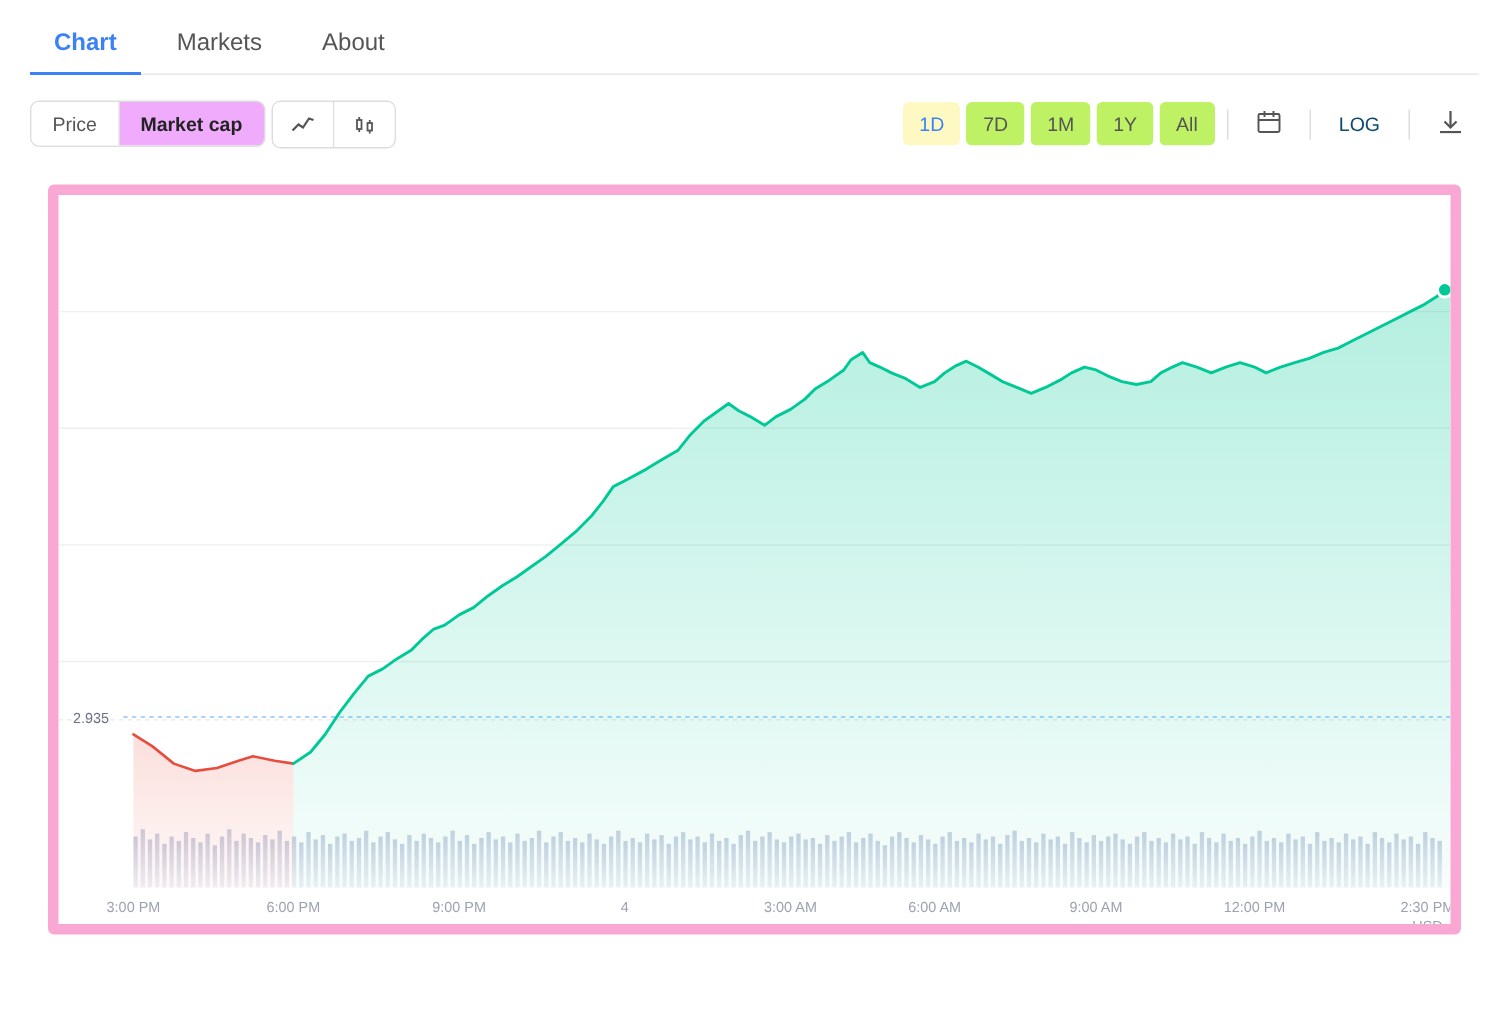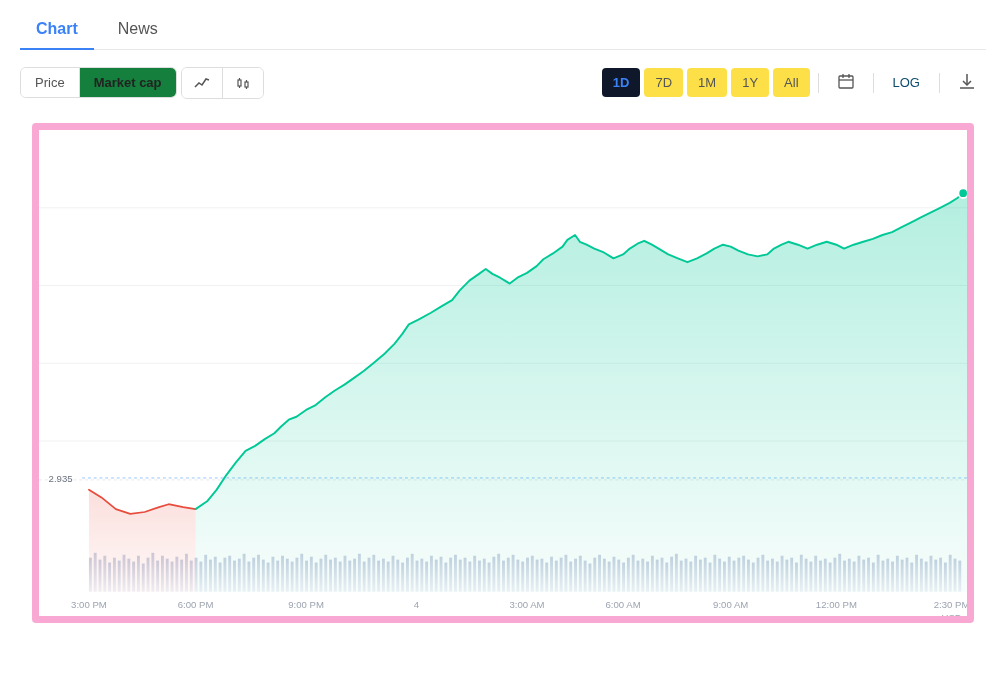--- a/index.html
+++ b/index.html
@@ -62,21 +62,21 @@
       padding: 7px 14px;
       font-size: 13px;
       cursor: pointer;
       background: #fff;
       color: #555;
       border: none;
       border-right: 1px solid #ddd;
     }
     .toggle-btn:last-child { border-right: none; }
     .toggle-btn.active {
-      background: #15803d;
+      background: #f0abfc;
       font-weight: 600;
       color: #222;
     }
     .icon-group {
       display: flex;
       border: 1px solid #ddd;
       border-radius: 6px;
       overflow: hidden;
       margin-left: 4px;
     }
@@ -95,30 +95,30 @@
 
     .controls-right {
       display: flex;
       align-items: center;
       gap: 4px;
     }
     .time-btn {
       padding: 6px 10px;
       font-size: 13px;
       cursor: pointer;
-      background: #fde047;
+      background: #bef264;
       color: #555;
       border: 1px solid transparent;
       border-radius: 4px;
       font-weight: 500;
     }
     .time-btn.active {
-      background: #0f172a;
+      background: #fef9c3;
       color: #3b82f6;
-      font-weight: 700;
+      font-weight: 400;
       margin-left: 16px;
     }
     .separator {
       width: 1px;
       height: 20px;
       background: #ddd;
       margin: 0 4px;
     }
     .action-btn {
       padding: 6px 10px;
@@ -141,21 +141,22 @@
       overflow: hidden;
     }
   </style>
 </head>
 <body>
 
 <div class="container">
 
   <div class="tabs">
     <div class="tab active">Chart</div>
-    <div class="tab">News</div>
+    <div class="tab">Markets</div>
+    <div class="tab">About</div>
   </div>
 
   <div class="controls-row">
     <div class="controls-left">
 
       <div class="toggle-group">
         <button class="toggle-btn">Price</button>
         <button class="toggle-btn active">Market cap</button>
       </div>
 

